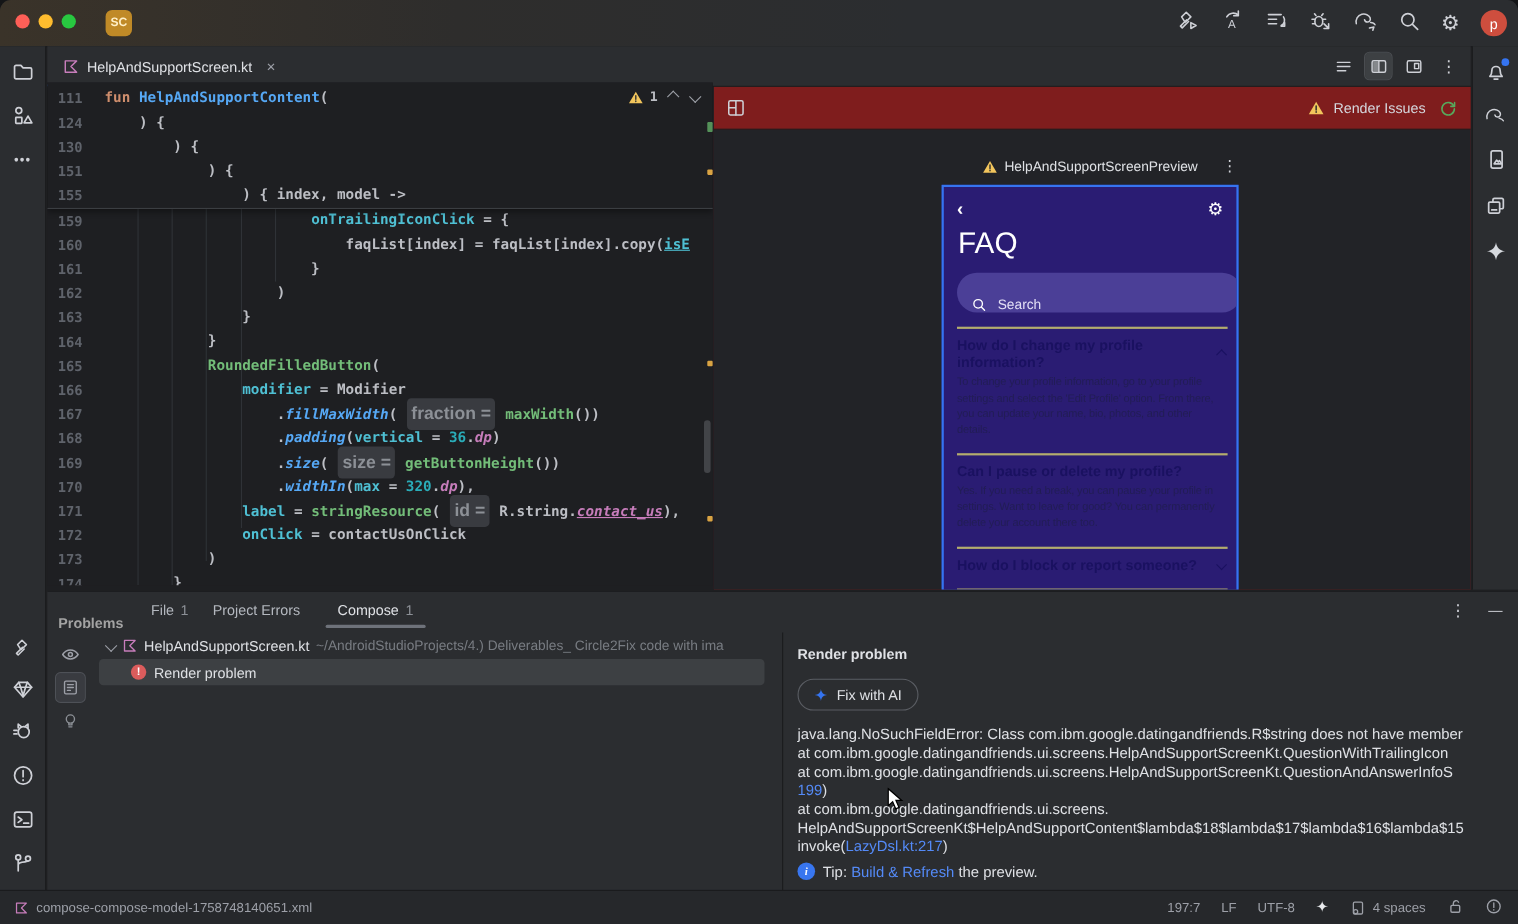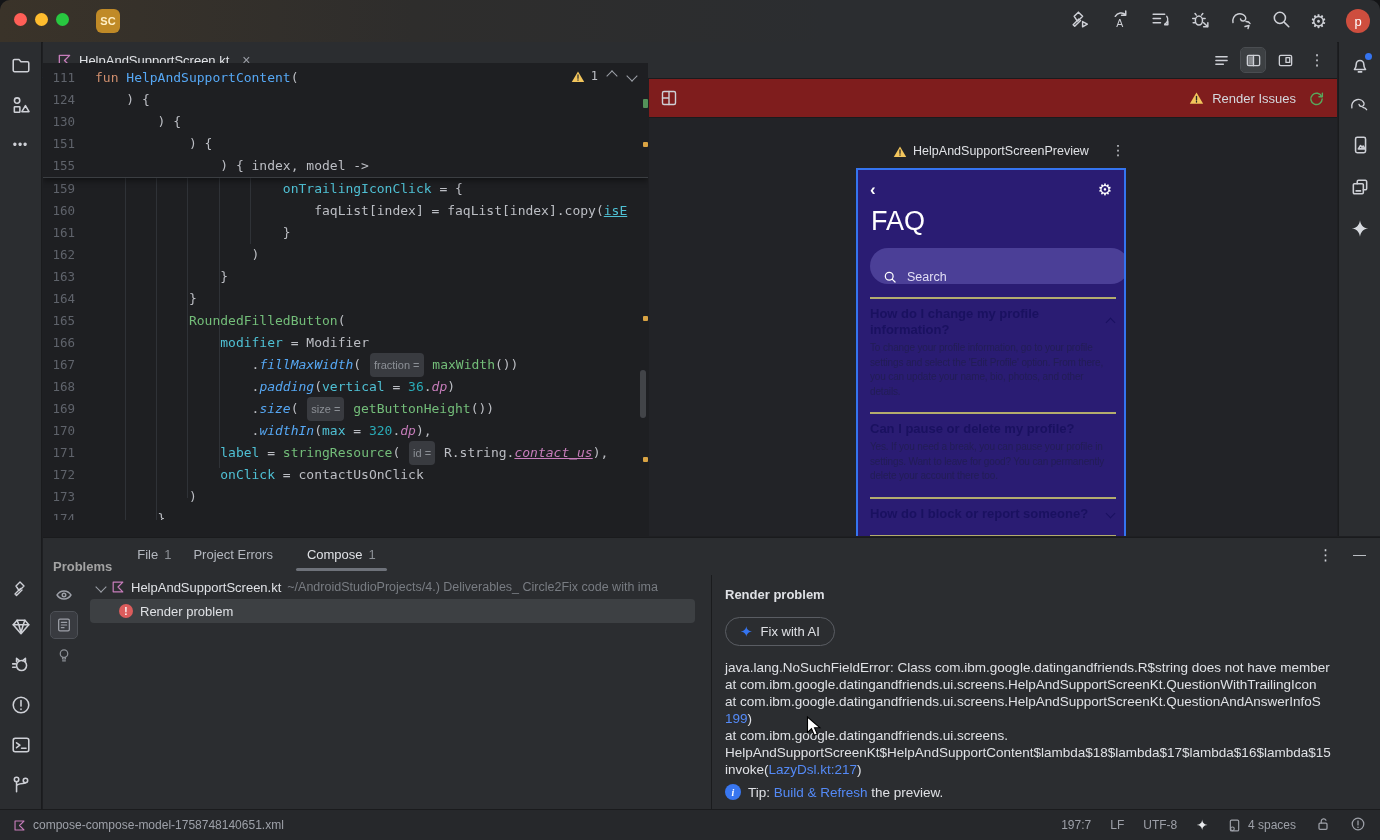--- a/index.html
+++ b/index.html
@@ -34,36 +34,36 @@
   
   .tabbar{position:absolute;top:42px;left:43px;right:43px;height:36px;background:#2b2d30;border-bottom:1px solid #1a1b1d;}
   .tab{position:absolute;left:0;top:0;height:36px;width:226px;display:flex;align-items:center;gap:7px;
     padding-left:14px;box-sizing:border-box;font-size:13px;color:#dfe1e5;}
   .tab-underline{position:absolute;left:0;bottom:-1px;height:3px;width:226px;background:#3574f0;border-radius:2px;}
   .tab-close{color:#9da0a8;font-size:14px;margin-left:6px;}
   .tb-icons{position:absolute;right:8px;top:0;height:36px;display:flex;align-items:center;gap:8px;}
   .tbi{width:24px;height:24px;display:flex;align-items:center;justify-content:center;border-radius:4px;}
   .tbi.sel{background:#3d4043;outline:1px solid #4a4d51;}
   
-  .editor{position:absolute;top:63px;left:43px;width:605px;height:457px;background:#1e1f22;overflow:hidden;
-    font-family:"DejaVu Sans Mono","Liberation Mono",monospace;font-size:13px;}
+  .editor{position:absolute;top:75px;left:43px;width:605px;height:457px;background:#1e1f22;overflow:hidden;
+    font-family:"DejaVu Sans Mono","Liberation Mono",monospace;font-size:13px;font-weight:bold;}
   .code-row{height:22px;line-height:22px;display:flex;white-space:pre;}
   .ln{width:32px;text-align:right;color:#5f636b;flex:0 0 32px;padding-right:20px;font-size:12.5px;}
   .code-text{white-space:pre;}
   #sticky-lines{padding-top:4px;border-bottom:1px solid #3b3e42;box-shadow:0 3px 6px rgba(0,0,0,.4);position:relative;z-index:2;background:#1e1f22;}
   #code-lines{position:relative;z-index:1;}
   .tk-pl{color:#bcbec4}.tk-kw{color:#cf8e6d}.tk-fn{color:#56a8f5}
   .tk-call{color:#73bd79}.tk-prop{color:#4fc0d4}
   .tk-ext{color:#56a8f5;font-style:italic}
   .tk-num{color:#2aacb8}
   .tk-pur{color:#c77dbb;font-style:italic}
   .tk-purU{color:#c77dbb;font-style:italic;text-decoration:underline}
   .tk-propU{color:#4fc0d4;text-decoration:underline}
   .tk-inlay{background:#393b40;color:#8c9096;border-radius:4px;padding:6px 4px;margin:0 1px;
-    font-family:"Liberation Sans",sans-serif;font-size:11px;}
+    font-family:"Liberation Sans",sans-serif;font-size:16px;}
   .guide{position:absolute;width:1px;background:#2f3237;z-index:0;}
   .inspect{position:absolute;top:6px;right:12px;display:flex;align-items:center;gap:6px;font-size:12px;color:#bcbec4;z-index:3;}
   .insp-chev{width:7px;height:7px;border-right:1.6px solid #9da0a8;border-bottom:1.6px solid #9da0a8;}
   .scroll-thumb{position:absolute;right:2px;top:307px;width:6px;height:48px;border-radius:3px;background:rgba(110,114,120,.45);z-index:4;}
   .mark{position:absolute;right:0;width:5px;border-radius:1px;z-index:4;}
   
   .preview{position:absolute;top:79px;left:649px;right:43px;height:457px;background:#7f1d1d;}
   .pv-toolbar{height:38px;border-bottom:1px solid #1a1b1d;position:relative;display:flex;align-items:center;}
   .pv-tb-right{position:absolute;right:12px;display:flex;align-items:center;gap:8px;font-size:13px;color:#d5d8de;}
   .pv-canvas{position:absolute;top:39px;left:0;right:0;bottom:0;background:#222327;overflow:hidden;}

